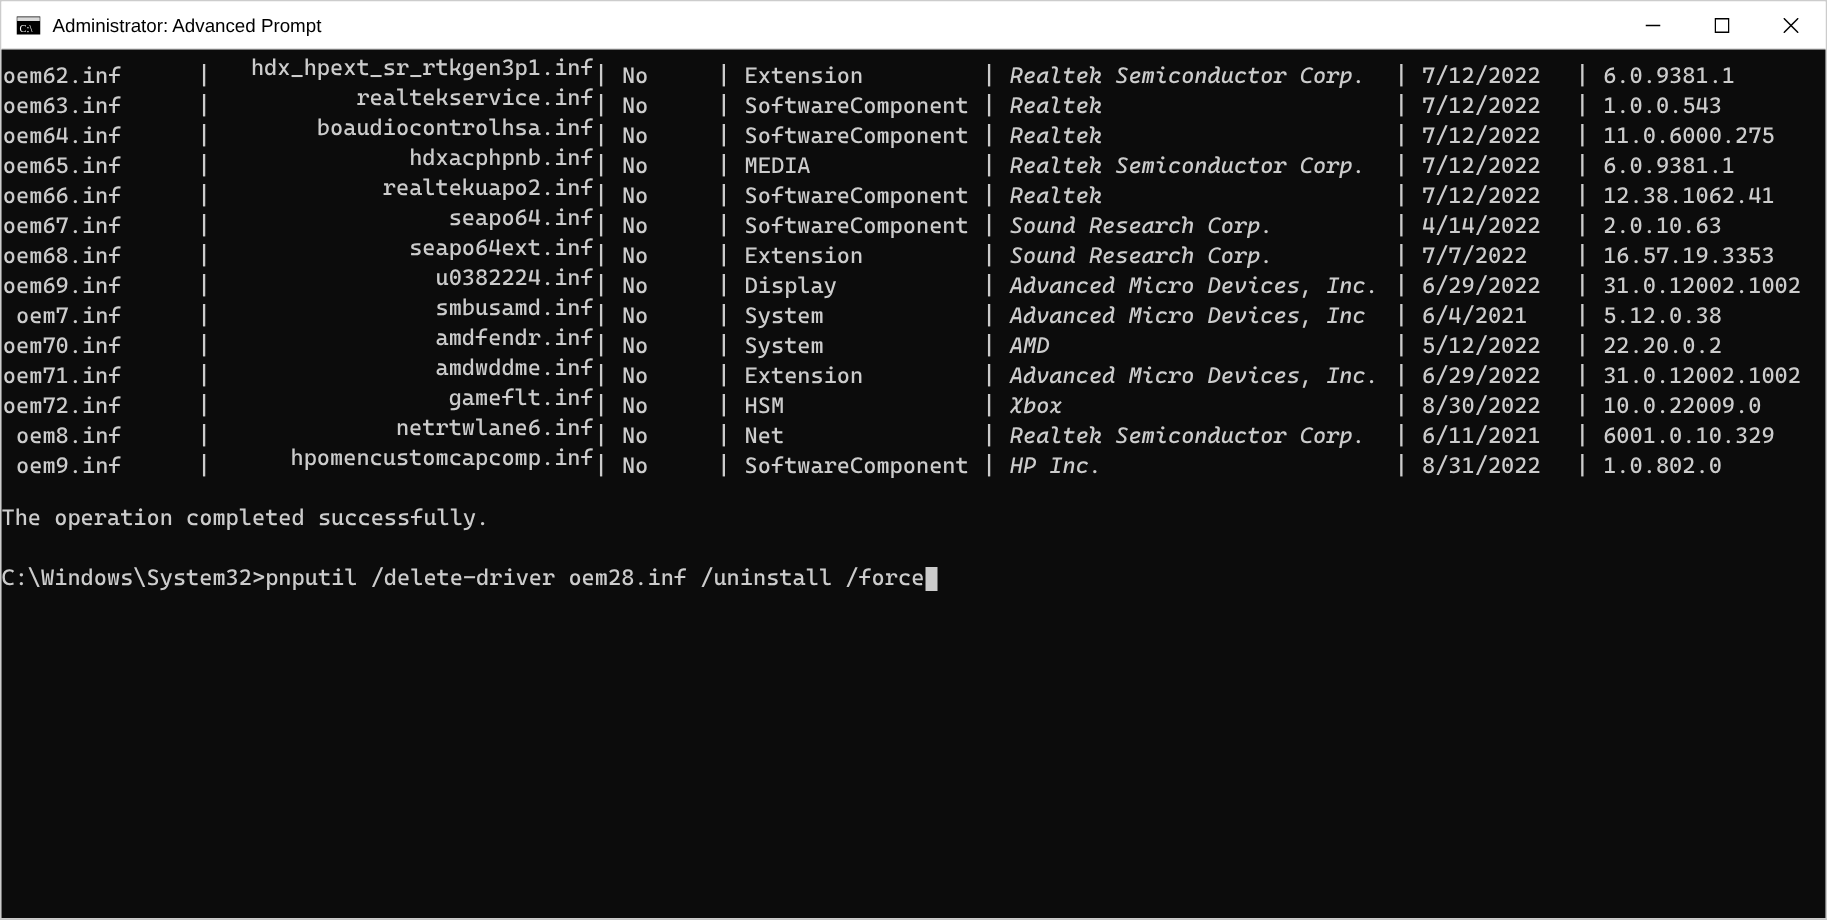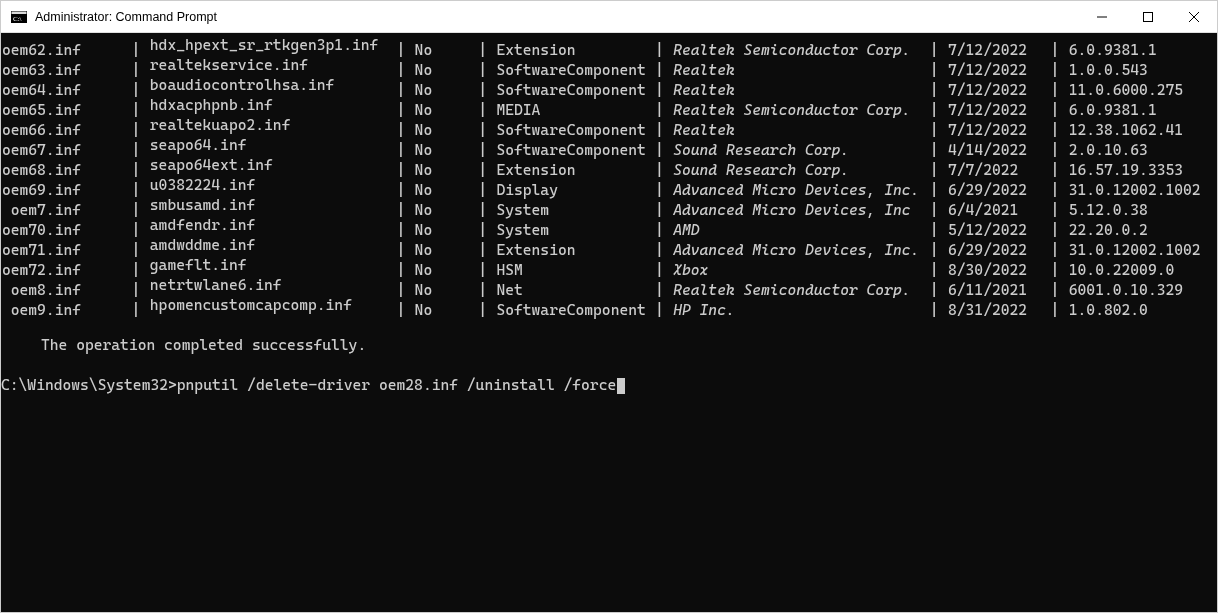--- a/index.html
+++ b/index.html
@@ -58,29 +58,29 @@
     font-size: 15px;
     line-height: 20px;
     padding: 2px 0 0 0;
     white-space: pre;
     overflow: hidden;
   }
   .row { display: block; height: 20px; }
   .c0 { display:inline-block; width: 80px; text-align: right; }
   .sep { display:inline-block; width: 10px; text-align:center; color:#ccc;}
   .pad1 { display:inline-block; width: 50px; }
-  .c1 { display:inline-block; width: 246px; overflow:hidden; }
+  .c1 { display:inline-block; width: 246px; overflow:hidden;text-align:right; }
   .c2 { display:inline-block; width: 28px; }
   .pad2 { display:inline-block; width: 35px; }
   .c3 { display:inline-block; width: 158px; }
   .c4 { display:inline-block; width: 256px; font-style: italic; }
   .c5 { display:inline-block; width: 92px; }
   .pad3 { display:inline-block; width: 10px; }
   .c6 { display:inline-block; }
-  .msg { padding-left:0;margin-left:40px; }
+  .msg { padding-left:0; }
   .prompt-line { padding-left:0; }
   .cursor {
     display:inline-block;
     width: 8px; height: 16px;
     background: #cccccc;
     vertical-align: text-bottom;
     margin-left:1px;
   }
 </style>
 </head>
@@ -89,21 +89,21 @@
 <div class="window">
 
   <div class="titlebar">
     <span class="tb-icon">
       <svg width="16" height="16" viewBox="0 0 16 16">
         <rect x="0" y="2" width="16" height="12" fill="#000"></rect>
         <rect x="0.5" y="2.5" width="15" height="2.5" fill="#d9d9d9"></rect>
         <text x="2" y="12" font-size="7" fill="#fff" font-family="Consolas">C:\</text>
       </svg>
     </span>
-    <span class="tb-title">Administrator: Command Prompt</span>
+    <span class="tb-title">Administrator: Advanced Prompt</span>
     <div class="tb-controls">
       <div class="tb-btn">
         <svg width="10" height="10">
             <line x1="0" y1="5" x2="10" y2="5" stroke="#000" stroke-width="1"></line>
           </svg>
       </div>
       <div class="tb-btn">
         <svg width="10" height="10">
             <rect x="0.5" y="0.5" width="9" height="9" fill="none" stroke="#000" stroke-width="1"></rect>
           </svg>

